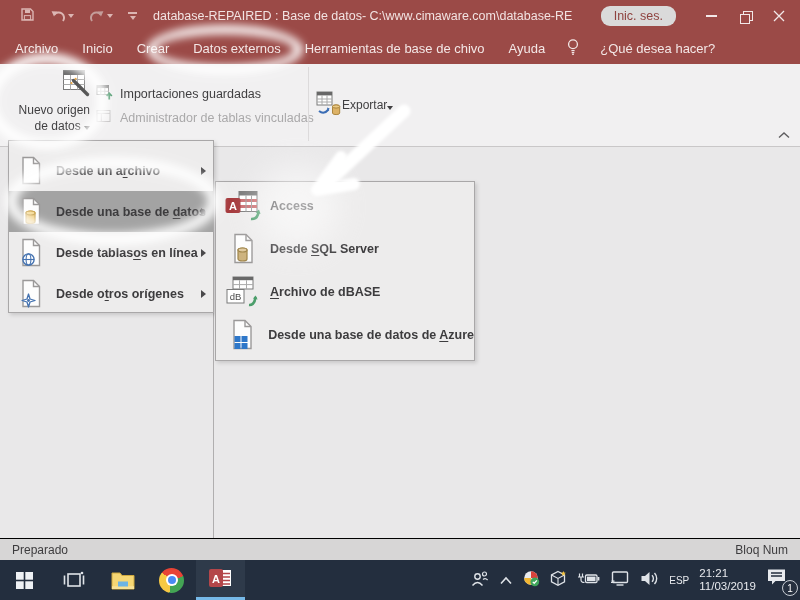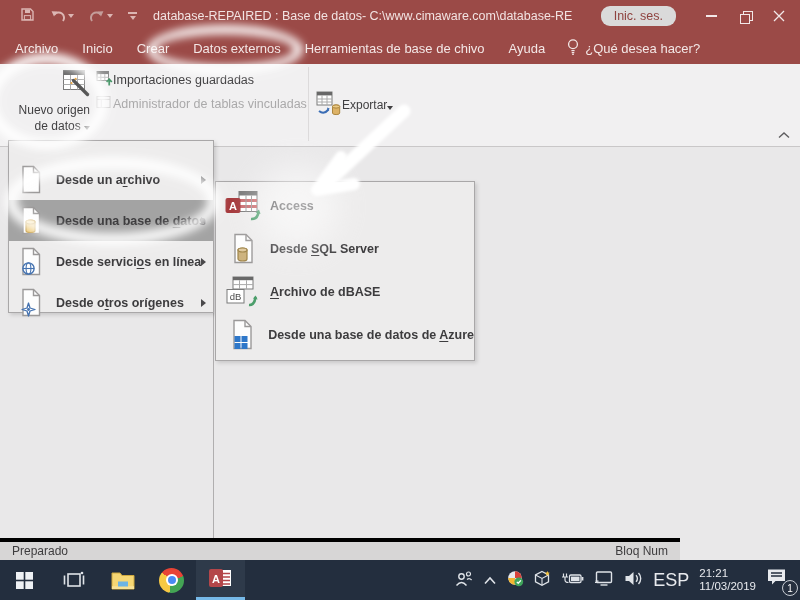--- a/index.html
+++ b/index.html
@@ -21,71 +21,71 @@
   .min-glyph { width:11px; height:2px; background:#f2e8e8; }
   .restore-glyph { position:relative; width:11px; height:11px; }
   .restore-glyph::before { content:""; position:absolute; left:3px; top:0; width:8px; height:8px; border:1.2px solid #f2e8e8; }
   .restore-glyph::after  { content:""; position:absolute; left:0; top:3px; width:8px; height:8px; border:1.2px solid #f2e8e8; background:#9b4a47; }
 
   
   .menubar { position:absolute; left:0; top:32px; width:800px; height:32px; background:#9b4a47;
              display:flex; align-items:center; gap:18px; padding-left:12px;
              color:#f3e7e6; font-size:13px; }
   .mb-tab { padding:2px 3px; white-space:nowrap; }
-  .tellme { display:flex; align-items:center; gap:5px; white-space:nowrap; }
+  .tellme { display:flex; align-items:center; gap:20px; white-space:nowrap; }
 
   
   .ribbon { position:absolute; left:0; top:64px; width:800px; height:83px;
             background:#f1f0f1; border-bottom:1px solid #c9c7c8; }
   .big-btn { position:absolute; left:6px; top:3px; width:84px; height:76px;
              display:flex; flex-direction:column; align-items:flex-end; }
   .big-btn-label { font-size:12px; color:#403f41; line-height:14px; text-align:center; margin-top:2px; }
-  .row-btn { position:absolute; left:96px; height:22px; display:flex; align-items:center; 
-             font-size:12.5px; color:#403f41; white-space:nowrap; }
+  .row-btn { position:absolute; left:96px; height:22px; display:flex; align-items:center; gap:7px;
+             font-size:12.5px; color:#403f41; white-space:nowrap;margin-top:14px; }
   .row-btn.disabled { color:#aaa9aa; }
   .vsep { position:absolute; left:308px; top:3px; width:1px; height:74px; background:#dcdadb; }
   .export-btn { position:absolute; left:315px; top:3px; width:48px; height:76px;
                 display:flex; flex-direction:row; align-items:center; font-size:12px; color:#403f41; }
   .collapse-btn { position:absolute; right:10px; bottom:3px; }
 
   
   .workarea { position:absolute; left:0; top:147px; width:800px; height:391px; background:#e9e8e9; }
   .nav-border { position:absolute; left:213px; top:147px; width:1px; height:391px; background:#b0aeaf; }
 
   
   .menu-panel { position:absolute; left:8px; top:140px; width:206px; height:173px;
                 background:#edecec; border:1px solid #a9a7a8; box-shadow:2px 2px 4px rgba(0,0,0,.14);
-                padding-top:18px; z-index:10; }
+                padding-top:9px; z-index:10; }
   .menu-item { height:41px; display:flex; align-items:center; padding-left:9px; position:relative; }
   .menu-item.hl { background:#a3a3a3; }
   .mi-icon { width:26px; margin-right:12px; display:flex; justify-content:center; }
   .mi-label { font-size:12.5px; font-weight:600; color:#3d3c3e; white-space:nowrap; }
   .mi-arrow { position:absolute; right:7px; }
   .accel { text-decoration:underline; text-underline-offset:2px; }
 
   
   .submenu-panel { position:absolute; left:215px; top:181px; width:260px; height:180px;
                    background:#edecec; border:1px solid #a9a7a8; box-shadow:2px 2px 4px rgba(0,0,0,.14);
                    padding-top:2px; z-index:10; }
   .sm-item { height:43px; display:flex; align-items:center; padding-left:8px; }
   .sm-icon { width:38px; margin-right:8px; display:flex; justify-content:center; }
 
   
-  .statusbar { position:absolute; left:0; top:538px; width:680px; height:22px;
-               background:#d7d6d6; border-top:4px solid #000000; display:flex; align-items:center;
+  .statusbar { position:absolute; left:0; top:538px; width:800px; height:22px;
+               background:#d7d6d6; border-top:1px solid #000000; display:flex; align-items:center;
                justify-content:space-between; padding:0 12px; font-size:12px; color:#3d3c3e; }
 
   
   .taskbar { position:absolute; left:0; top:560px; width:800px; height:40px; background:#232e3e;
              display:flex; align-items:center; color:#e8eaee; }
   .tb-left { display:flex; height:40px; }
   .tb-btn { width:49px; height:40px; display:flex; align-items:center; justify-content:center; }
   .tb-btn.active { background:#2e3a4a; border-bottom:3px solid #76b9e8; }
   .tray { margin-left:auto; display:flex; align-items:center; gap:10px; padding-right:8px; }
-  .tray-lang { font-size:18px; }
+  .tray-lang { font-size:10px; }
   .tray-clock { font-size:11.5px; line-height:13.5px; text-align:left; white-space:nowrap; }
   .notif-wrap { position:relative; width:26px; height:26px; }
   .notif-badge { position:absolute; right:-6px; bottom:-3px; width:16px; height:16px; border-radius:50%;
                  background:#26303f; border:1.5px solid #c8cdd4; color:#fff; font-size:10px;
                  display:flex; align-items:center; justify-content:center; }
 
   
   .tri-down { width:0; height:0; border-left:3.5px solid transparent; border-right:3.5px solid transparent;
               border-top:4px solid #403f41; display:inline-block; }
   .tri-down.pink { border-top-color:#dcb6b3; }
@@ -266,21 +266,21 @@
     <div class="menu-item">
       <span class="mi-icon">
         <svg width="22" height="29" viewBox="0 0 22 29">
             <path d="M3 1.5 H13.5 L19.5 7.5 V27.5 H3 Z" fill="#fdfdfd" stroke="#9b9999" stroke-width="1.4"></path>
             <path d="M13.5 1.5 V7.5 H19.5" fill="none" stroke="#9b9999" stroke-width="1.4"></path>
             <circle cx="8.5" cy="21.5" r="5.6" fill="#fff" stroke="#4472b0" stroke-width="1.4"></circle>
             <ellipse cx="8.5" cy="21.5" rx="2.4" ry="5.6" fill="none" stroke="#4472b0" stroke-width="1.1"></ellipse>
             <path d="M2.9 21.5 H14.1" stroke="#4472b0" stroke-width="1.1"></path>
           </svg>
       </span>
-      <span class="mi-label"><span>Desde servici</span><span class="accel">o</span><span>s en línea</span></span>
+      <span class="mi-label"><span>Desde tablas</span><span class="accel">o</span><span>s en línea</span></span>
       <span class="mi-arrow tri-right"></span>
     </div>
     <div class="menu-item">
       <span class="mi-icon">
         <svg width="22" height="29" viewBox="0 0 22 29">
             <path d="M3 1.5 H13.5 L19.5 7.5 V27.5 H3 Z" fill="#fdfdfd" stroke="#9b9999" stroke-width="1.4"></path>
             <path d="M13.5 1.5 V7.5 H19.5" fill="none" stroke="#9b9999" stroke-width="1.4"></path>
             <path d="M8.5 15 L10 20 L15 21.5 L10 23 L8.5 28 L7 23 L2 21.5 L7 20 Z" fill="#fff" stroke="#4472b0" stroke-width="1.3" stroke-linejoin="round"></path>
             <circle cx="8.5" cy="21.5" r="1.4" fill="#4472b0"></circle>
           </svg>

